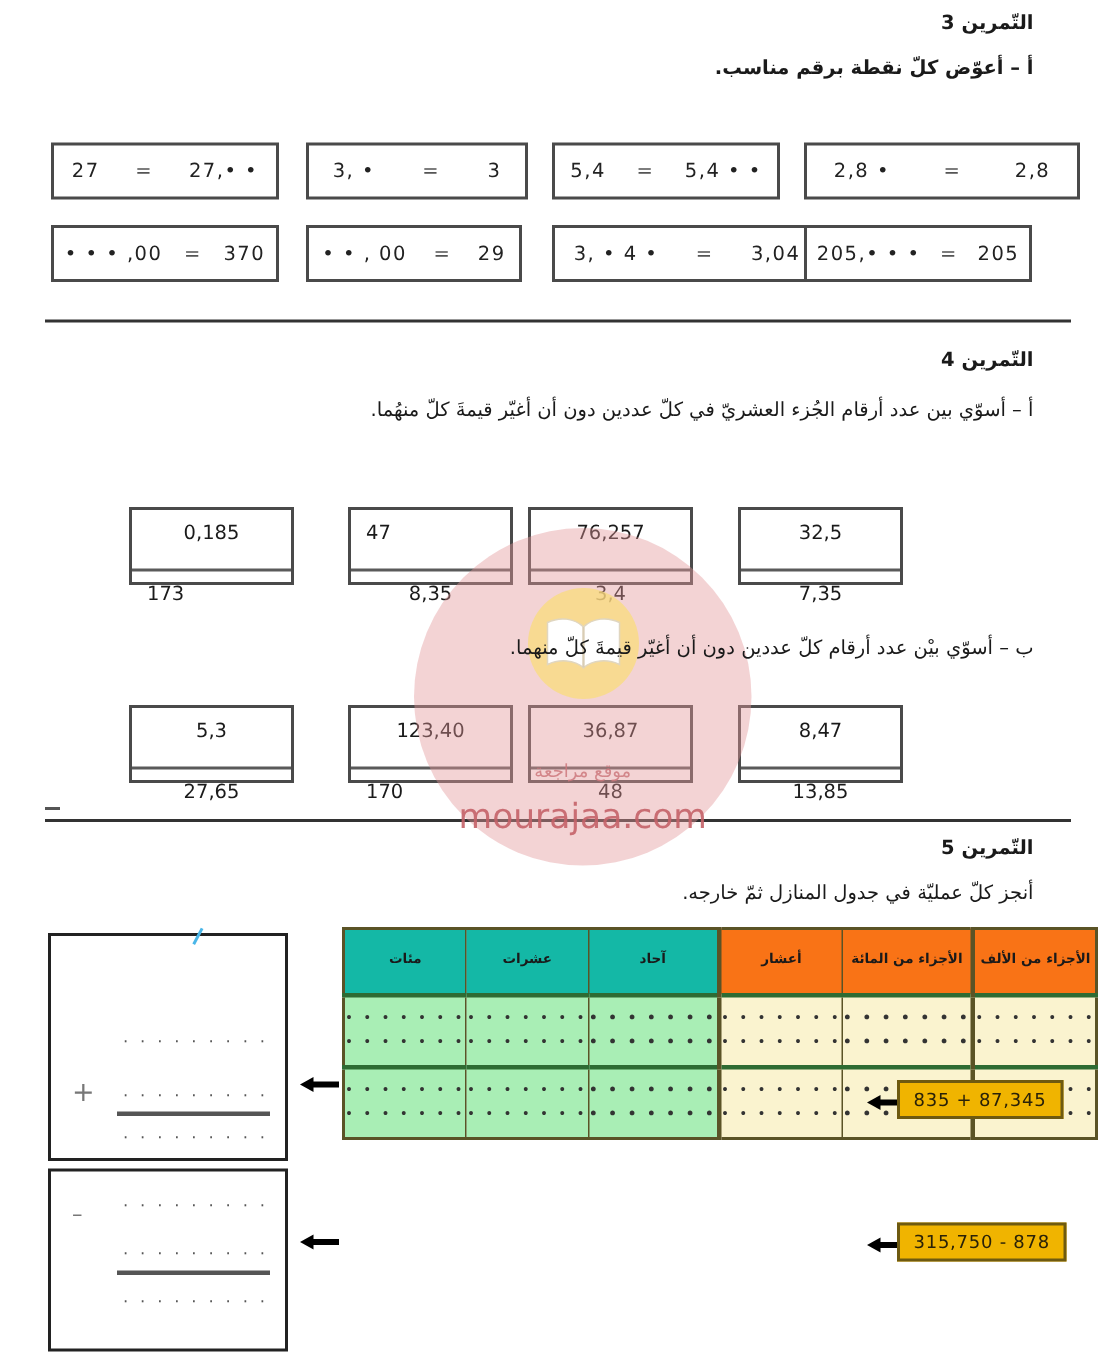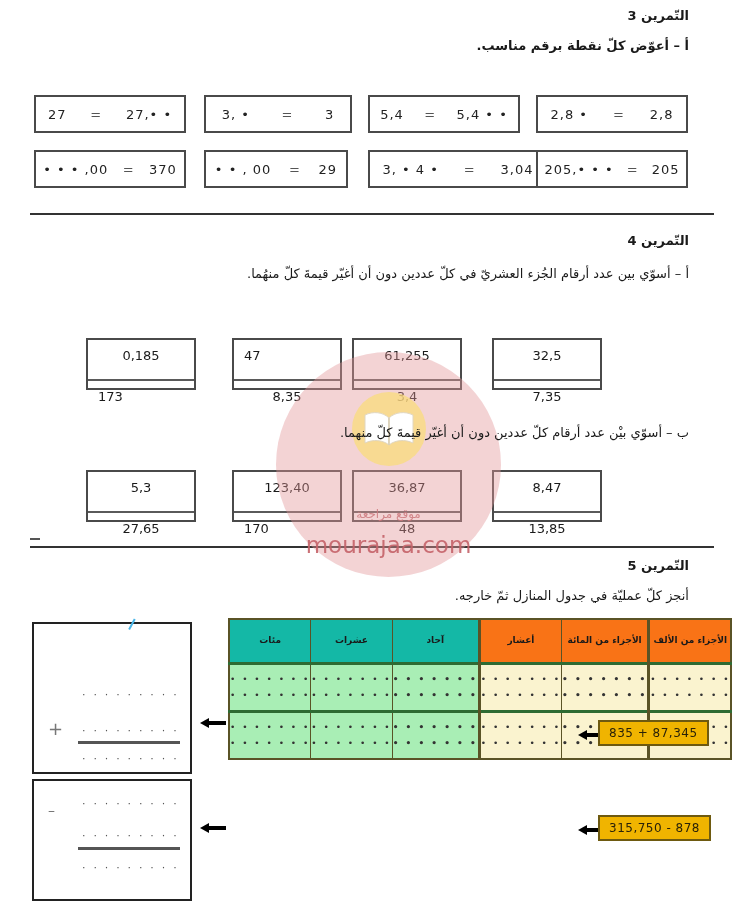--- a/index.html
+++ b/index.html
@@ -259,21 +259,21 @@
   <div class="eq-box" style="left:204px; top:95px; width:148px;">
     <span class="lhs">3, •</span>
     <span class="eqs">=</span>
     <span class="rhs">3</span>
   </div>
   <div class="eq-box" style="left:368px; top:95px; width:152px;">
     <span class="lhs">5,4</span>
     <span class="eqs">=</span>
     <span class="rhs">5,4 •  •</span>
   </div>
-  <div class="eq-box" style="left:536px; top:95px; width:152px;">
+  <div class="eq-box" style="left:536px; top:95px; width:184px;">
     <span class="lhs">2,8 •</span>
     <span class="eqs">=</span>
     <span class="rhs">2,8</span>
   </div>
 
   <div class="eq-box" style="left:34px;  top:150px; width:152px;">
     <span class="lhs">• • • ,00</span>
     <span class="eqs">=</span>
     <span class="rhs">370</span>
   </div>
@@ -300,21 +300,21 @@
 
   <div class="pair-box" style="left:86px;  top:338px;">
     <div class="cell top c">0,185</div>
     <div class="cell l">173</div>
   </div>
   <div class="pair-box" style="left:232px; top:338px;">
     <div class="cell top l">47</div>
     <div class="cell c">8,35</div>
   </div>
   <div class="pair-box" style="left:352px; top:338px;">
-    <div class="cell top c">61,255</div>
+    <div class="cell top c">76,257</div>
     <div class="cell c">3,4</div>
   </div>
   <div class="pair-box" style="left:492px; top:338px;">
     <div class="cell top c">32,5</div>
     <div class="cell c">7,35</div>
   </div>
 
   <div class="ex-sub" style="top:425px; right:55px; z-index:7;">ب – أسوّي بيْن عدد أرقام كلّ عددين دون أن أغيّر قيمةَ كلّ منهما.</div>
 
   <div class="pair-box" style="left:86px;  top:470px;">

